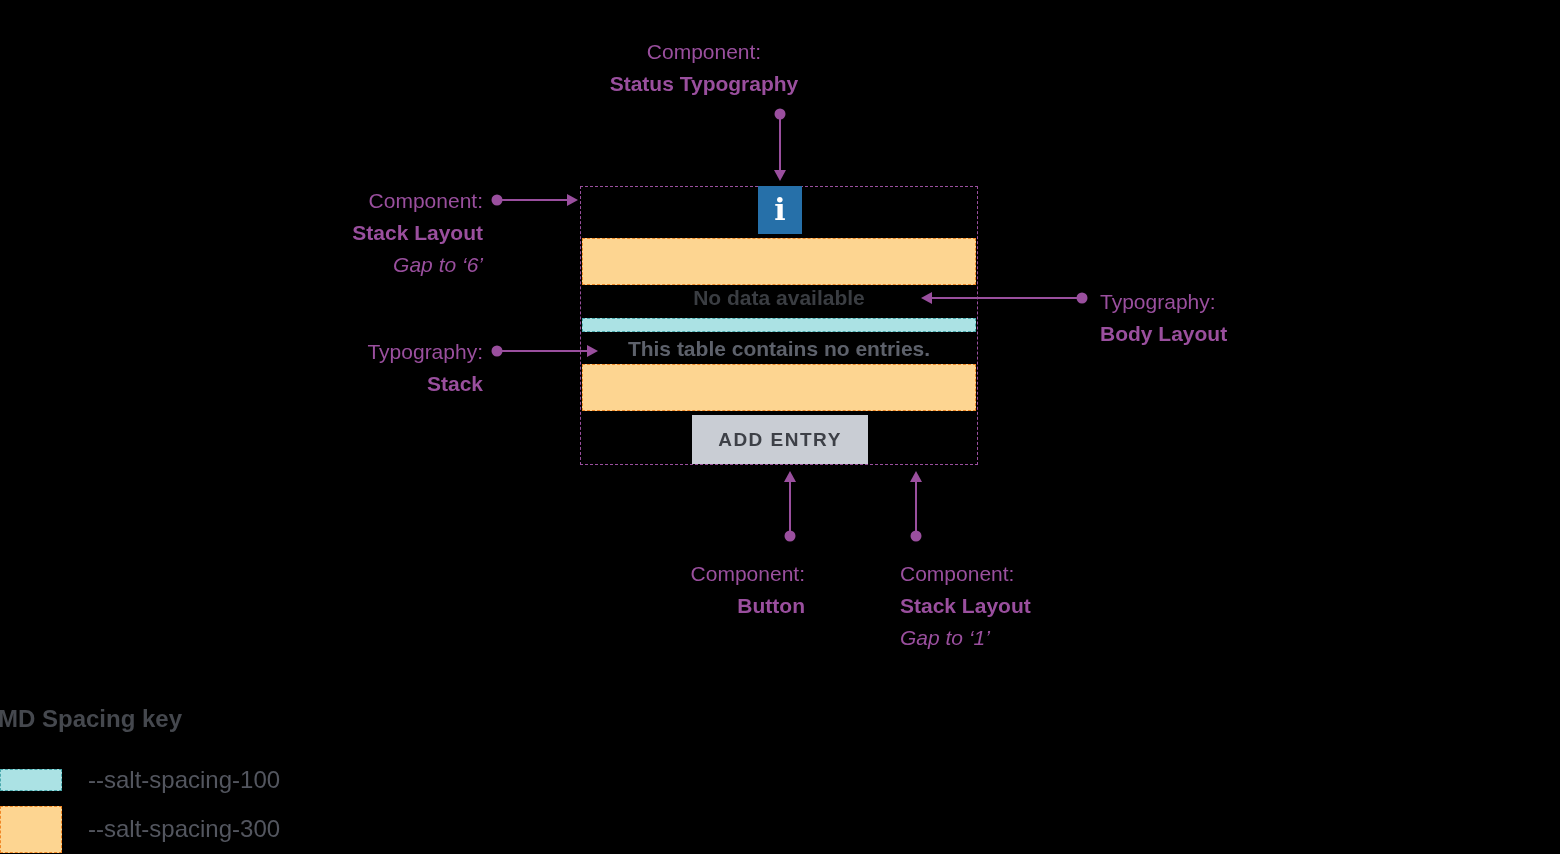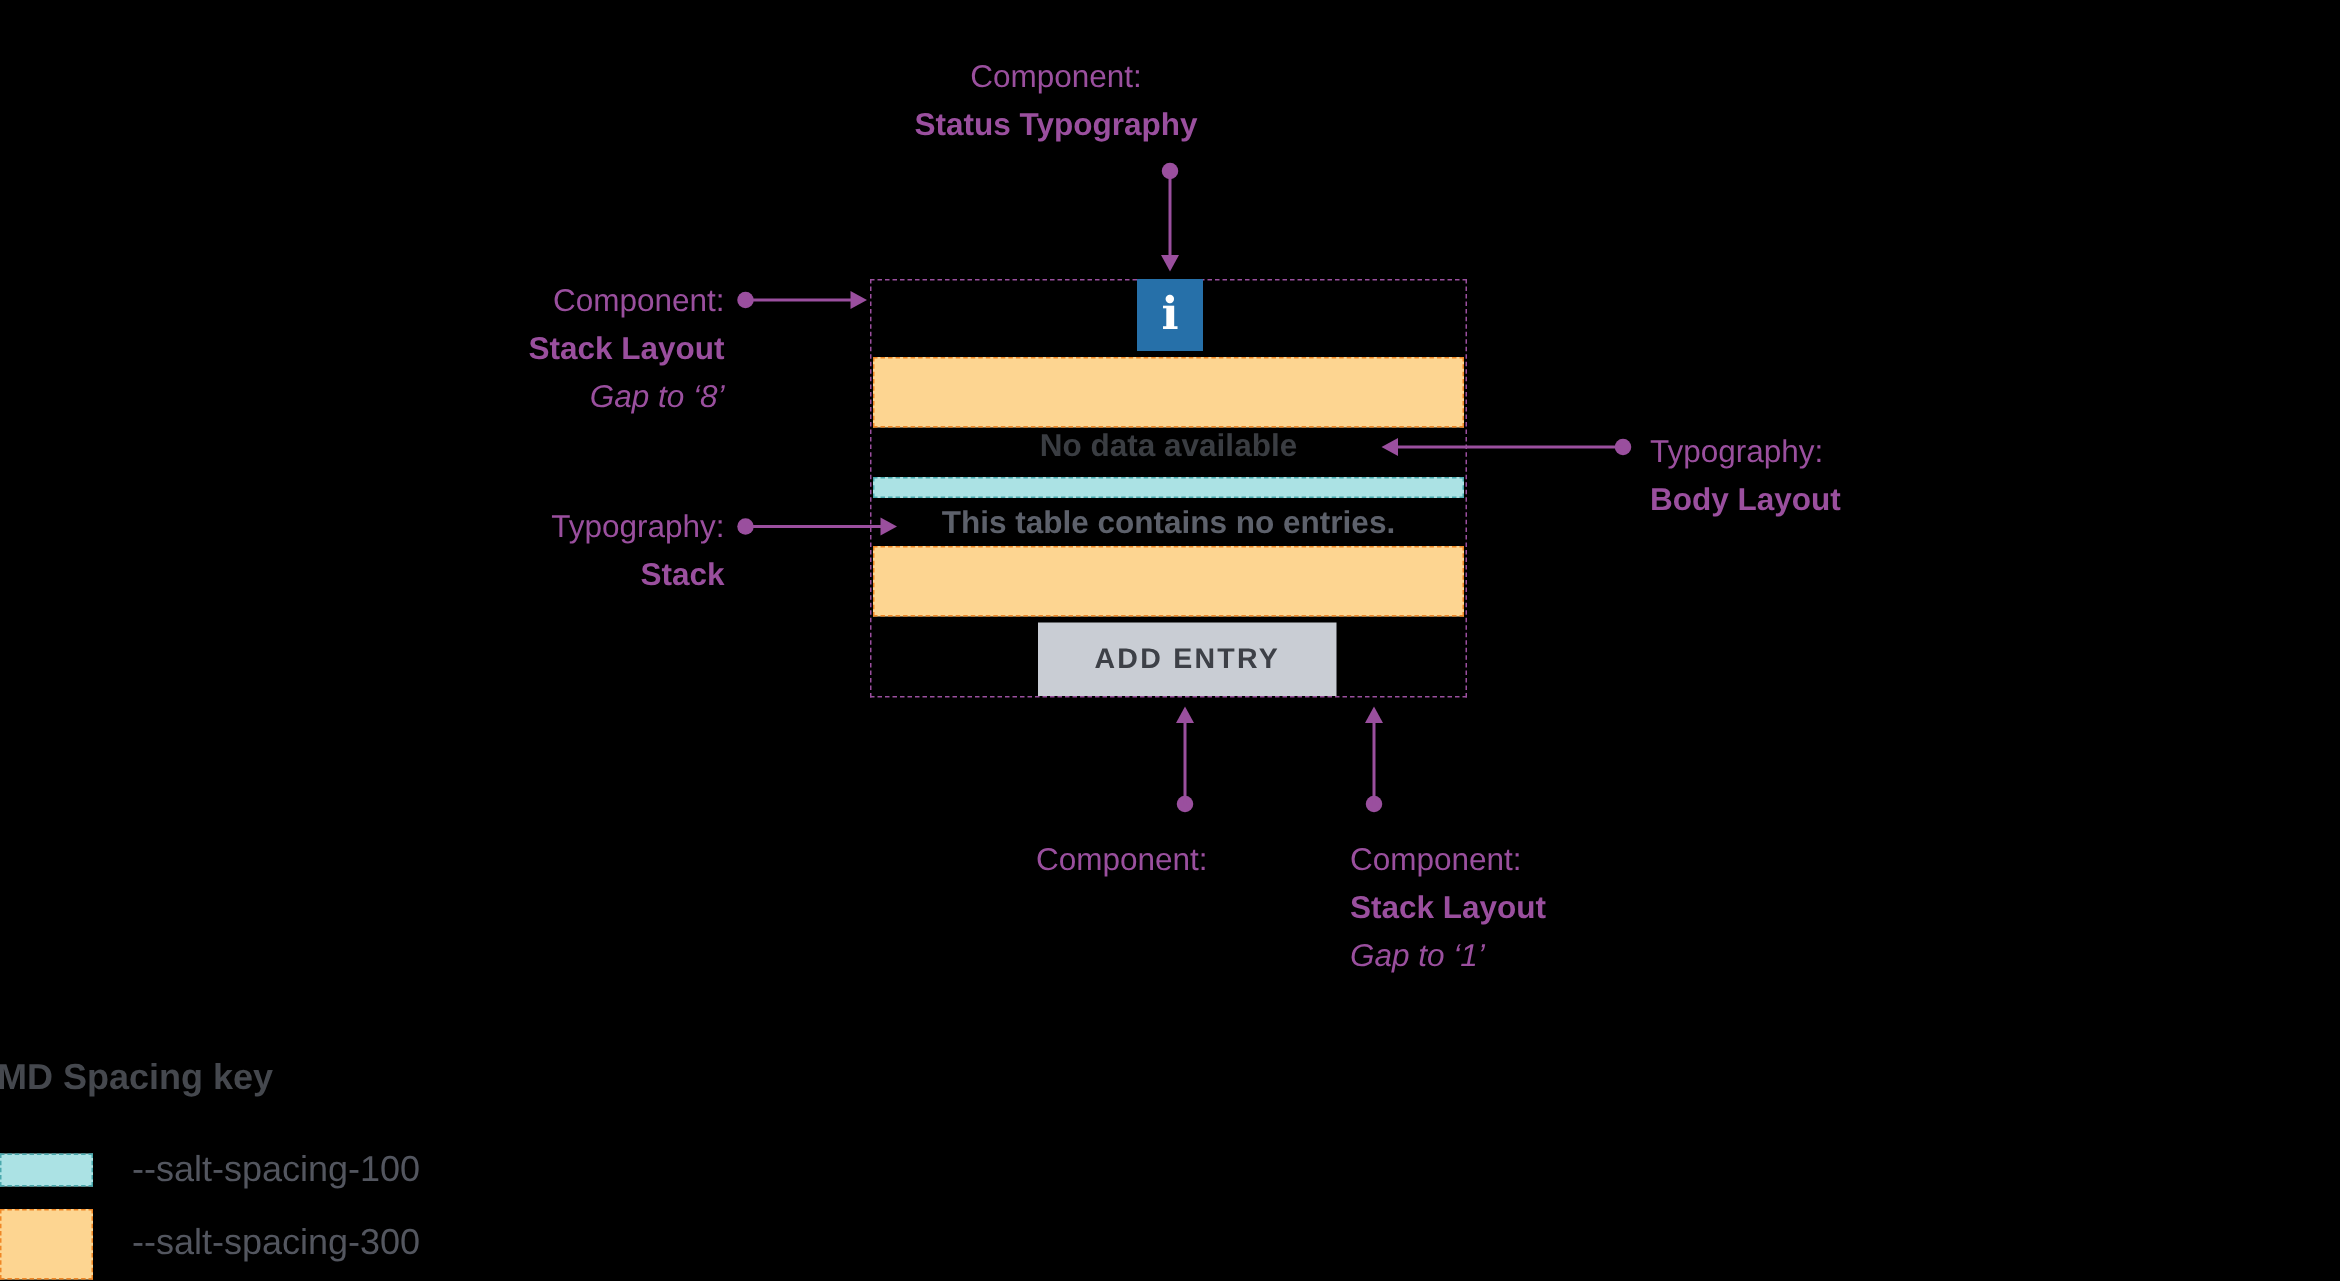--- a/index.html
+++ b/index.html
@@ -41,21 +41,21 @@
   }
   .empty-title {
     position:absolute; top:99px; left:0; width:100%; text-align:center;
     font-size:21px; font-weight:700; color: var(--title-text, #3a3d42);
   }
   .empty-desc {
     position:absolute; top:150px; left:0; width:100%; text-align:center;
     font-size:21px; font-weight:700; color: var(--body-text, #5d616b);
   }
   .add-entry-btn {
-    position:absolute; left:111px; top:228px; width:199px; height:49px;
+    position:absolute; left:111px; top:228px; width:176px; height:49px;
     background: var(--button-bg, #c9cdd4); border:none; cursor:pointer;
     color: var(--button-text, #3d4047);
     font-family:"Liberation Sans", sans-serif;
     font-size:19px; font-weight:600; letter-spacing:1.5px;
     display:flex; align-items:center; justify-content:center;
   }
 
   
   .ann {
     position:absolute; color: var(--annotation-purple, #9a4f9e);
@@ -152,35 +152,36 @@
   </svg>
 
   <div class="ann ann-status">
     <div>Component:</div>
     <div class="b">Status Typography</div>
   </div>
 
   <div class="ann ann-stack3">
     <div>Component:</div>
     <div class="b">Stack Layout</div>
-    <div class="i">Gap to ‘8’</div>
+    <div class="i">Gap to ‘6’</div>
   </div>
 
   <div class="ann ann-body">
     <div>Typography:</div>
     <div class="b">Stack</div>
   </div>
 
   <div class="ann ann-bodystrong">
     <div>Typography:</div>
     <div class="b">Body Layout</div>
   </div>
 
   <div class="ann ann-button">
     <div>Component:</div>
+    <div class="b">Button</div>
   </div>
 
   <div class="ann ann-stack1">
     <div>Component:</div>
     <div class="b">Stack Layout</div>
     <div class="i">Gap to ‘1’</div>
   </div>
 
   <div class="legend-title">MD Spacing key</div>
 

